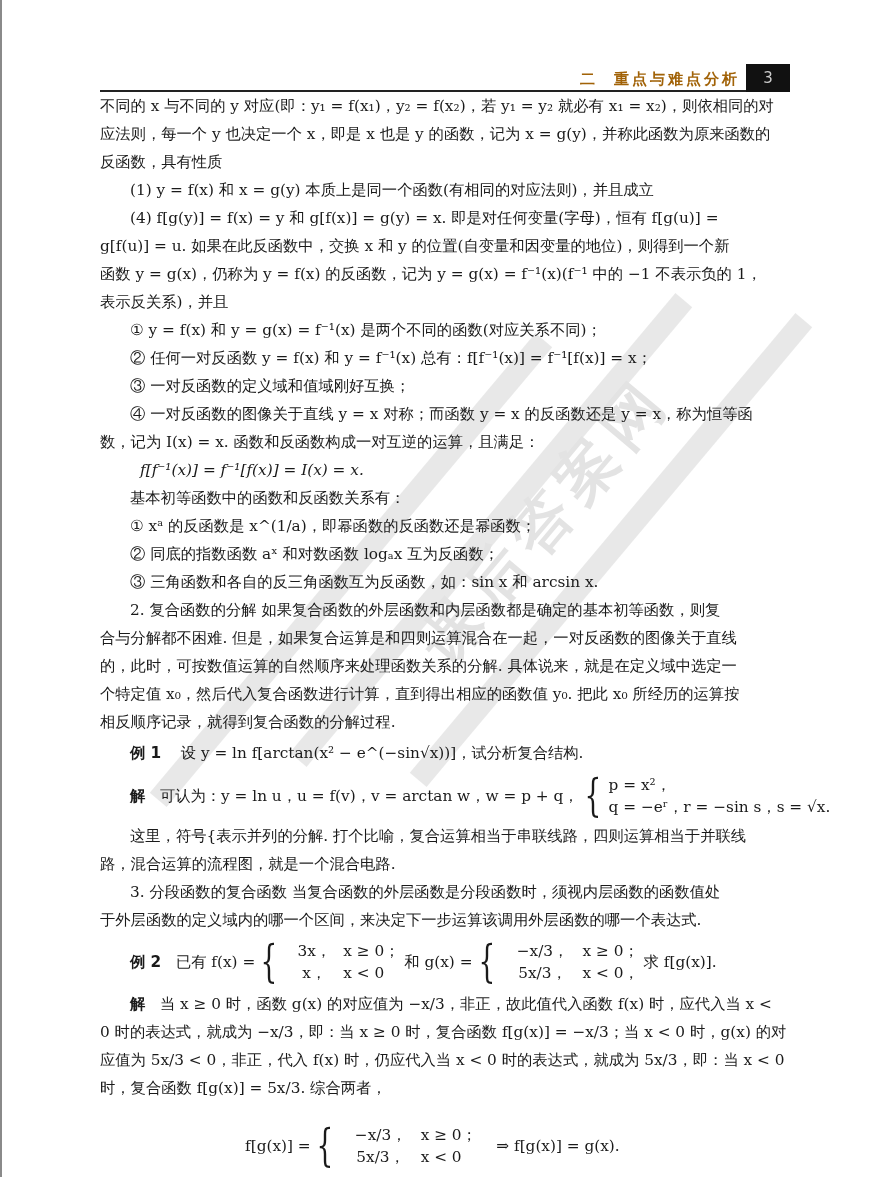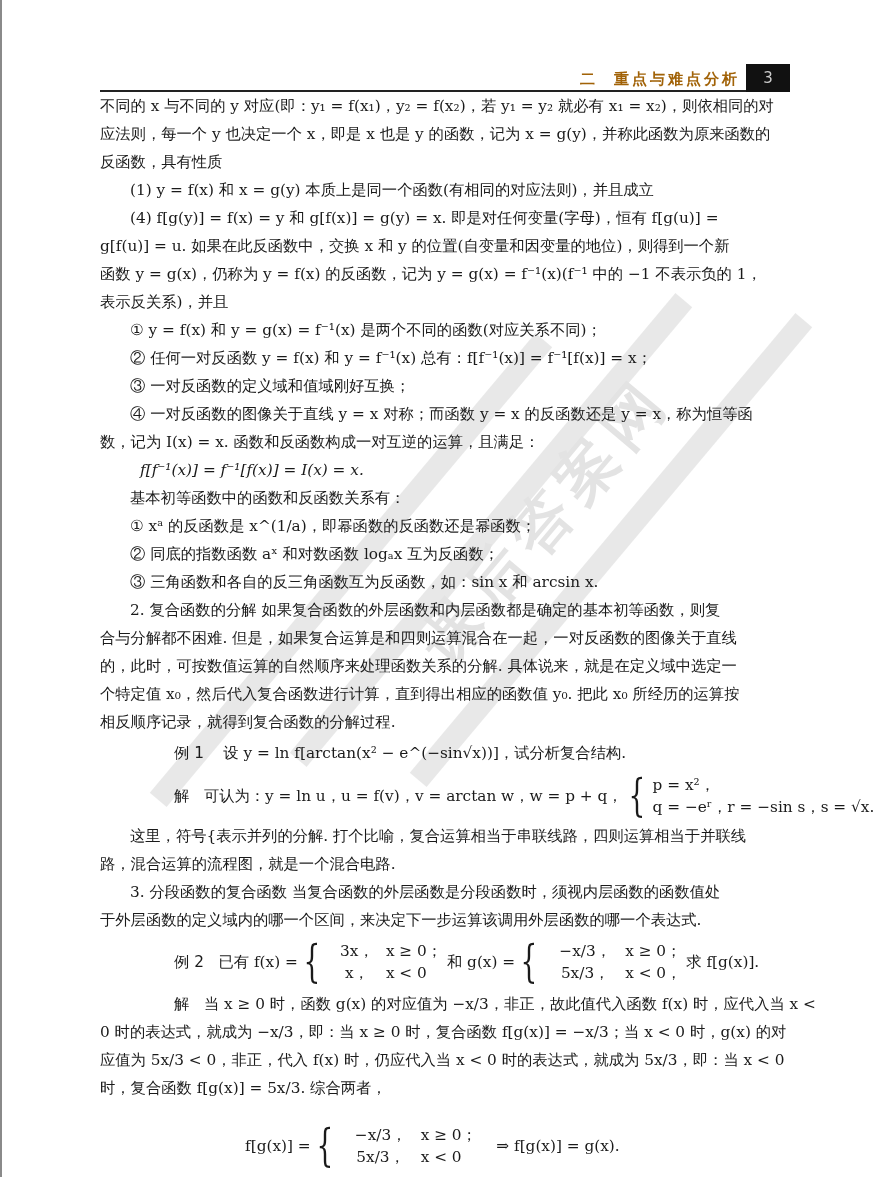--- a/index.html
+++ b/index.html
@@ -16,21 +16,21 @@
   }
   .header-chapter { margin-right: 16px; }
   .page-num {
     position: absolute; right: 0; top: -2px; width: 44px; height: 28px; background: #111;
     color: #ccc; font-family: "DejaVu Sans", sans-serif; font-size: 15px; text-align: center; line-height: 28px;
   }
   .content { position: absolute; left: 100px; top: 92px; width: 692px; font-size: 15.3px; line-height: 28px; }
   .line { white-space: nowrap; height: 28px; }
   .ind { padding-left: 30px; }
   .center { padding-left: 40px; font-style: italic; }
-  .bold { font-weight: normal; font-family: "DejaVu Sans", sans-serif; margin-left: 44px; }
+  .bold { font-weight: bold; font-family: "DejaVu Sans", sans-serif; }
   .heading { }
   .watermark {
     position: absolute; left: 220px; top: 330px; width: 600px; height: 480px; pointer-events: none;
     opacity: 0.16;
   }
   .wm-stripe { position: absolute; width: 22px; height: 600px; background: #777; transform: rotate(40deg); }
   .wm-text {
     position: absolute; left: 150px; top: 150px; font-size: 60px; font-weight: bold; color: #555;
     transform: rotate(-50deg); font-family: "DejaVu Sans", sans-serif; letter-spacing: 10px; white-space: nowrap;
   }

